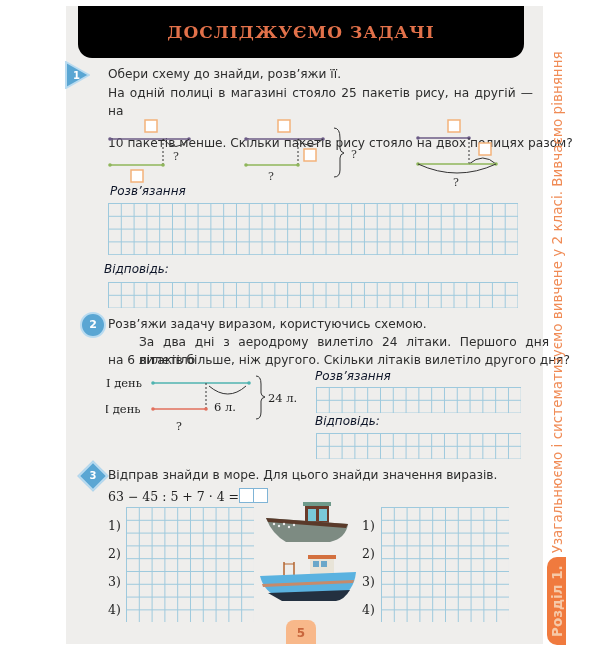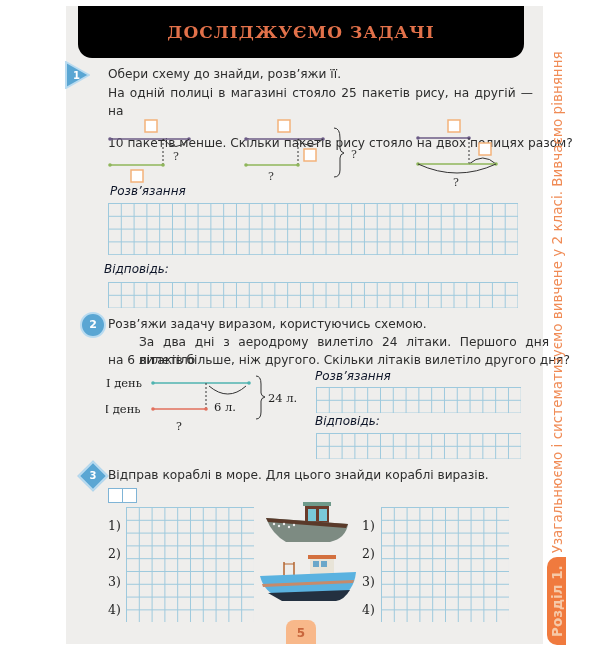--- a/index.html
+++ b/index.html
@@ -121,24 +121,24 @@
   </svg>
 
   <div class="label-italic" style="left:249px;top:363px;">Розв’язання</div>
   <div class="grid" style="left:250px;top:381px;width:205px;height:26px;"></div>
   <div class="label-italic" style="left:249px;top:408px;">Відповідь:</div>
   <div class="grid" style="left:250px;top:427px;width:205px;height:26px;"></div>
 
   <div class="badge-diamond" style="left:16px;top:459px;">
       <span>3</span>
     </div>
-  <div class="txt" style="left:42px;top:460px;">Відправ кораблі в море. Для цього знайди кораблі виразів.</div>
+  <div class="txt" style="left:42px;top:460px;">Відправ знайди в море. Для цього знайди значення виразів.</div>
 
   <div class="expr" style="left:42px;top:482px;">
-    <span class="ansbox"></span><span class="ansbox"></span>
+    <span>63 − 45 : 5 + 7 · 4 =</span><span class="ansbox"></span><span class="ansbox"></span>
   </div>
 
   <div class="grid" style="left:60px;top:501px;width:128px;height:115px;"></div>
   <div class="rowlbl" style="left:42px;top:512px;">1)</div>
   <div class="rowlbl" style="left:42px;top:540px;">2)</div>
   <div class="rowlbl" style="left:42px;top:568px;">3)</div>
   <div class="rowlbl" style="left:42px;top:596px;">4)</div>
 
   <div class="grid" style="left:315px;top:501px;width:128px;height:115px;"></div>
   <div class="rowlbl" style="left:296px;top:512px;">1)</div>

